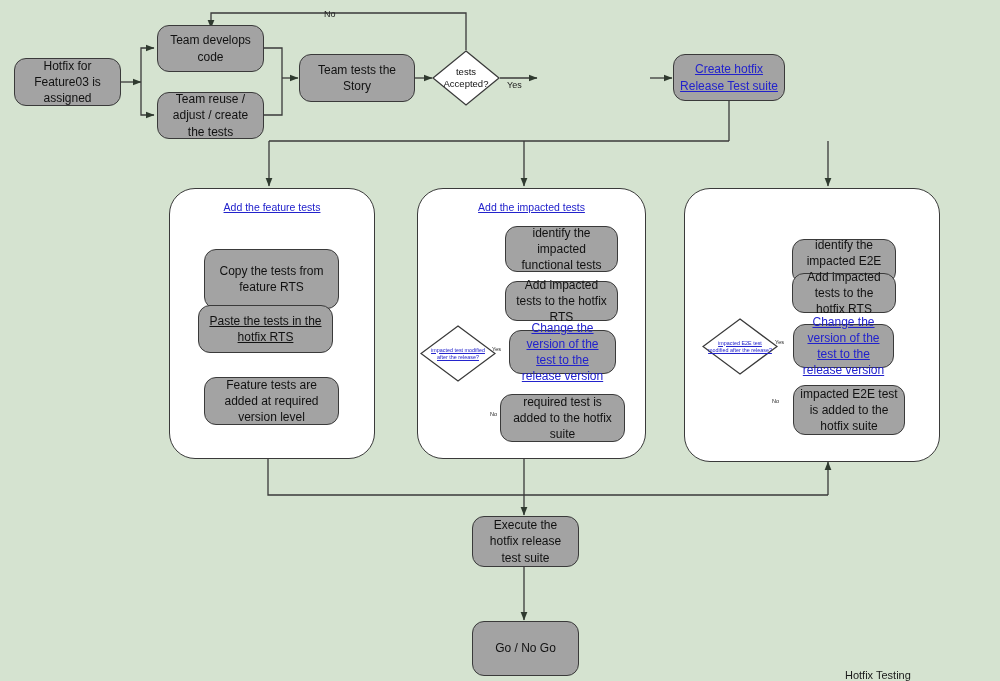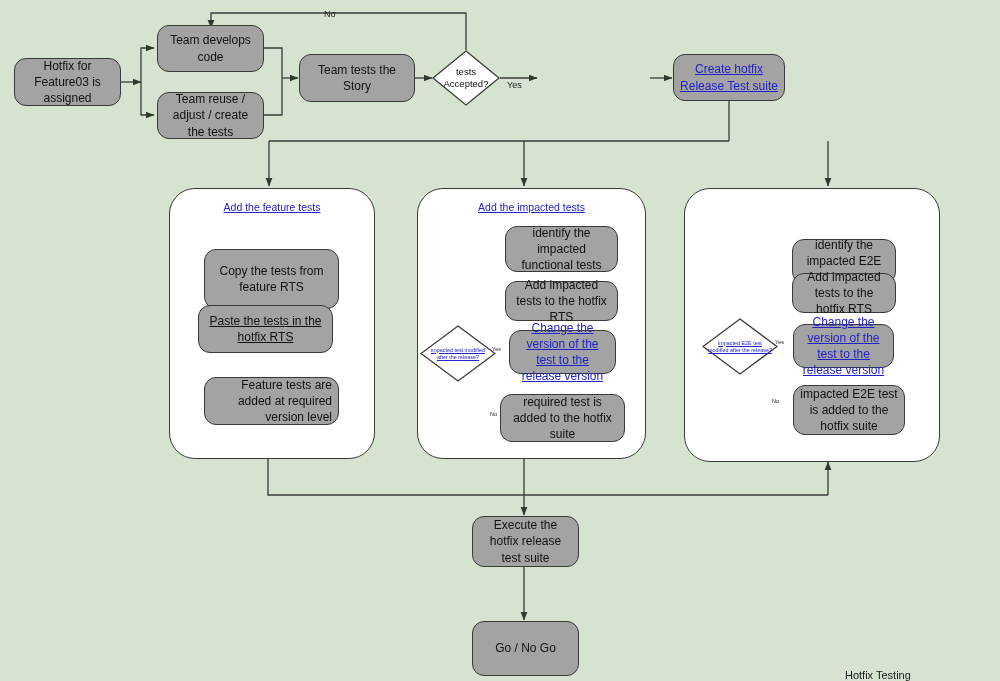--- a/index.html
+++ b/index.html
@@ -213,21 +213,21 @@
   <div class="group-title" style="left:169px; top:201px; width:206px;">
     <span class="txt">Add the feature tests </span>
   </div>
 
   <div class="node" style="left:204px; top:249px; width:135px; height:60px;">
     <span class="txt">Copy the tests from feature RTS</span>
   </div>
   <div class="node" style="left:198px; top:305px; width:135px; height:48px;text-decoration:underline;">
     <span class="txt">Paste the tests in the hotfix RTS</span>
   </div>
-  <div class="node" style="left:204px; top:377px; width:135px; height:48px;text-align:right;">
+  <div class="node" style="left:204px; top:377px; width:135px; height:48px;">
     <span class="txt">Feature tests are added at required version level</span>
   </div>
 
   <div class="group" style="left:417px; top:188px; width:229px; height:271px;">
   </div>
   <div class="group-title" style="left:417px; top:201px; width:229px;">
     <span class="txt">Add the impacted tests</span>
   </div>
 
   <div class="node" style="left:505px; top:226px; width:113px; height:46px;">

